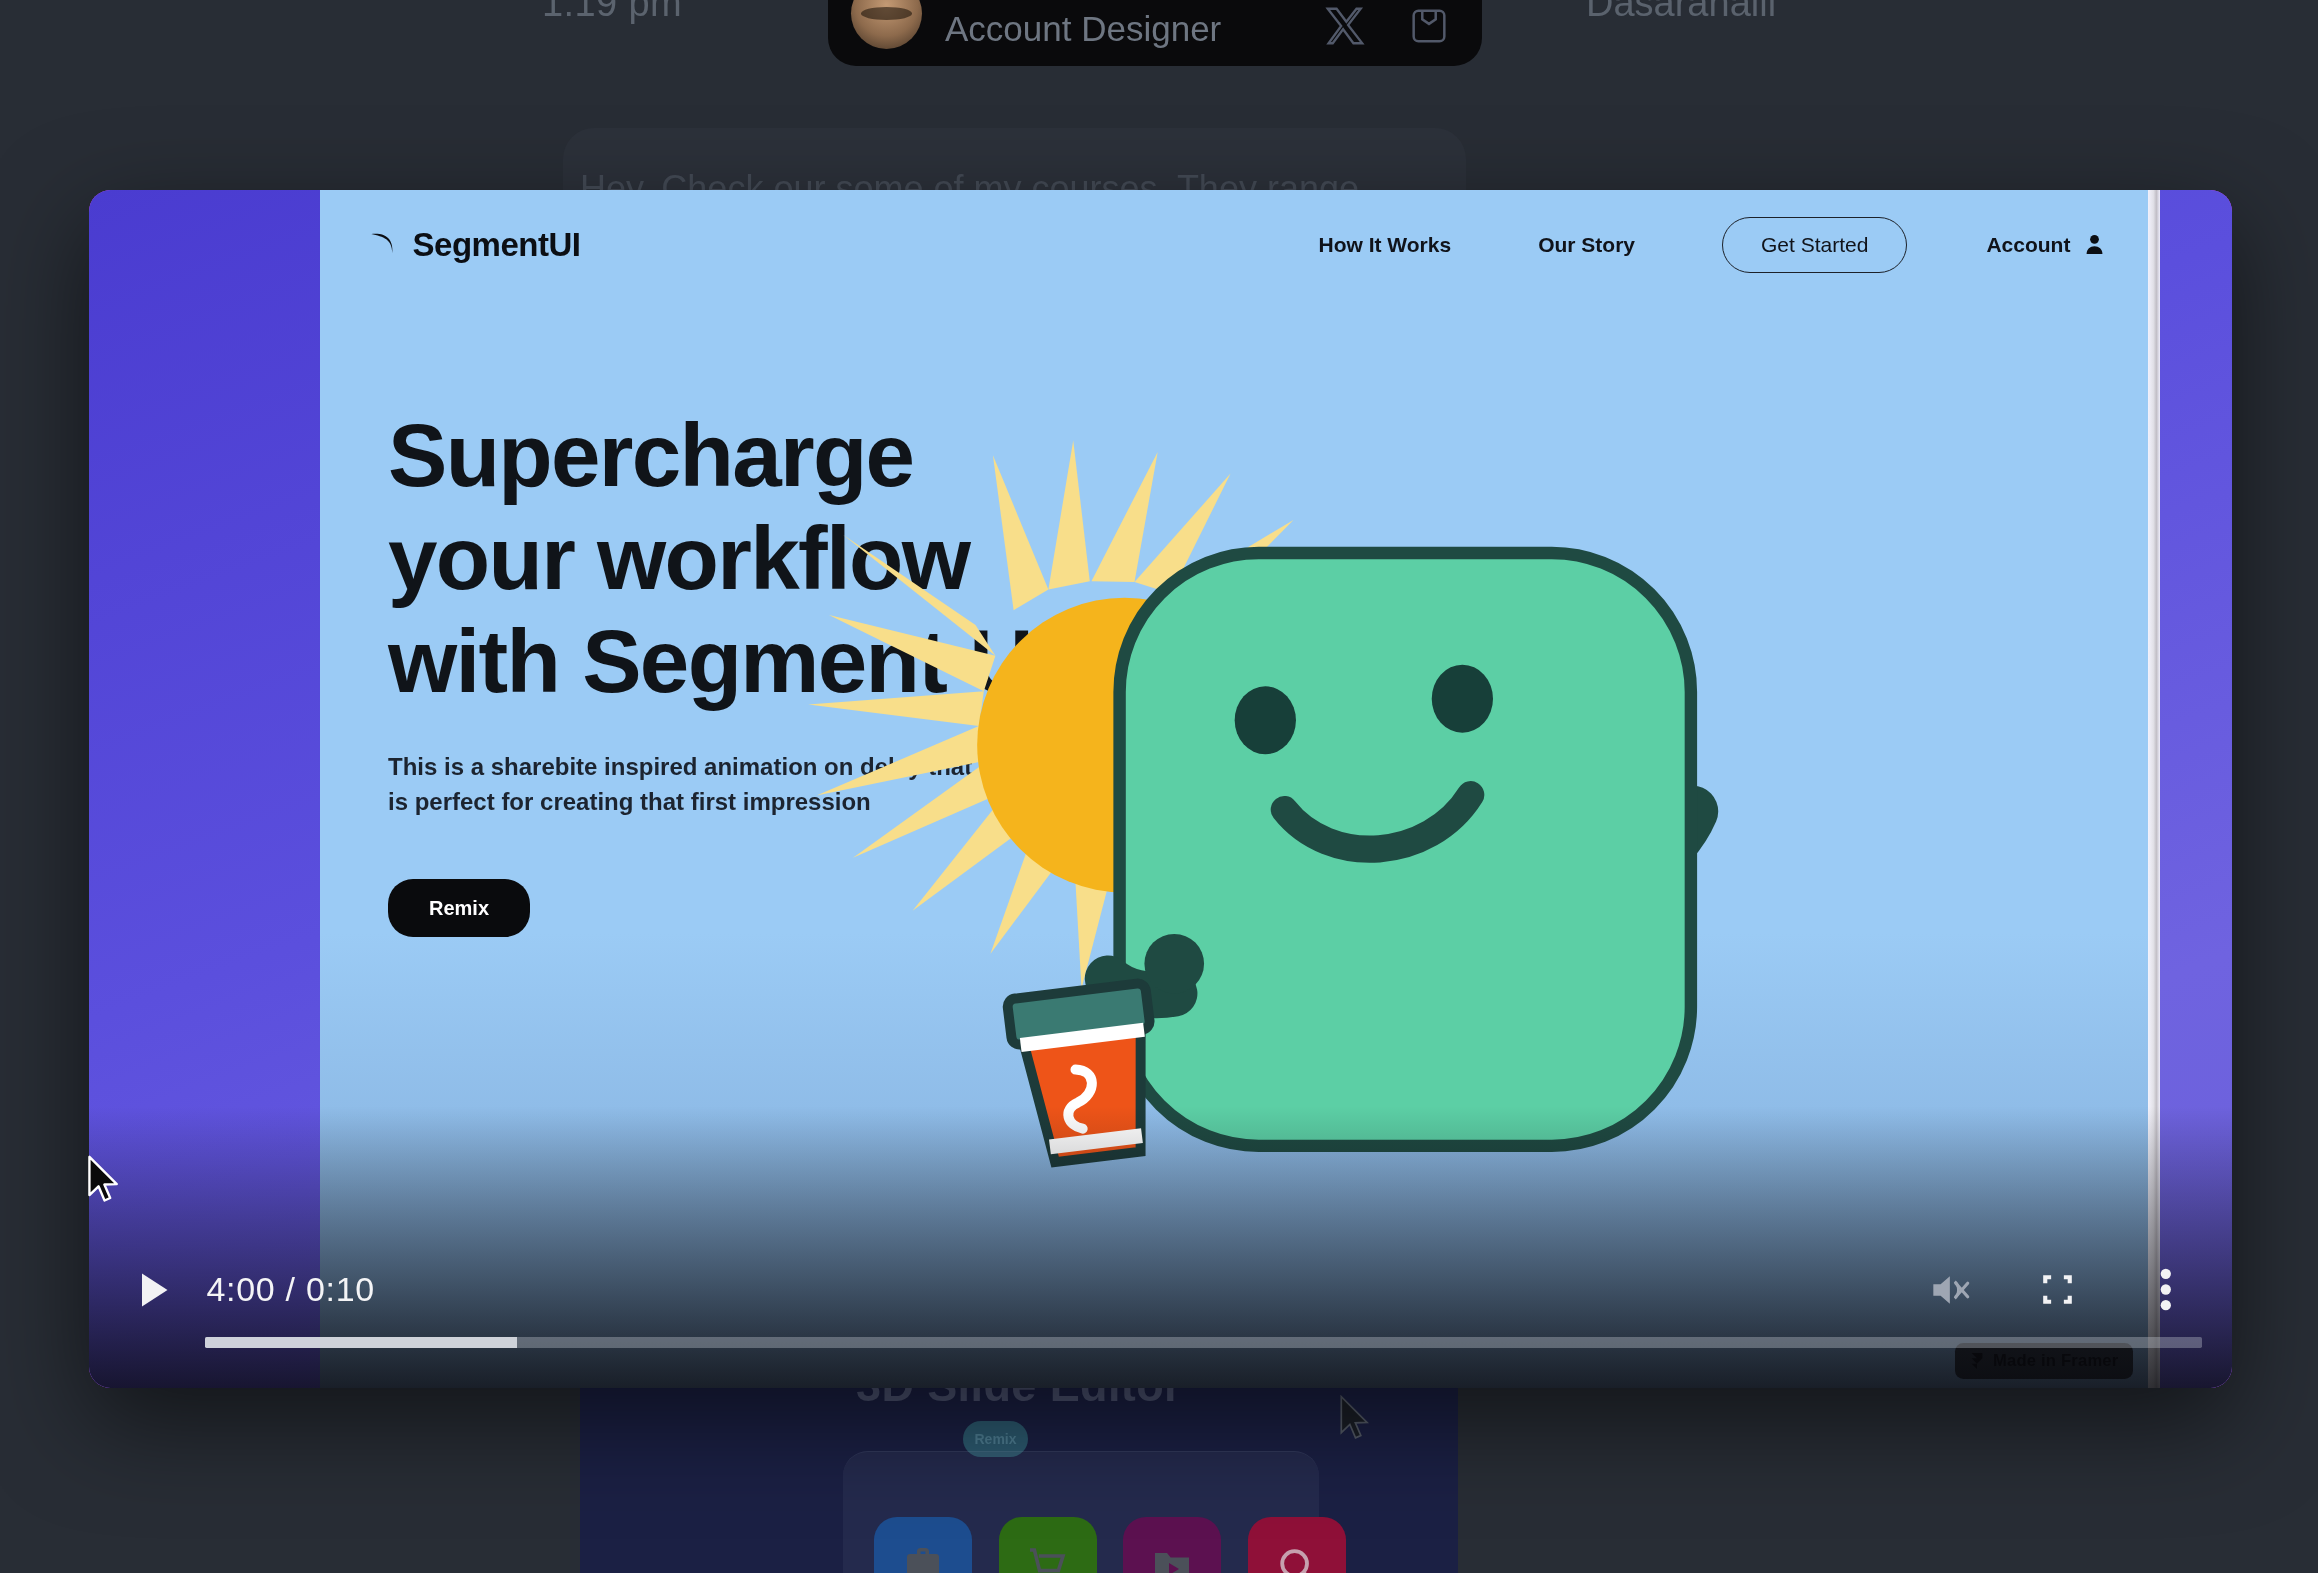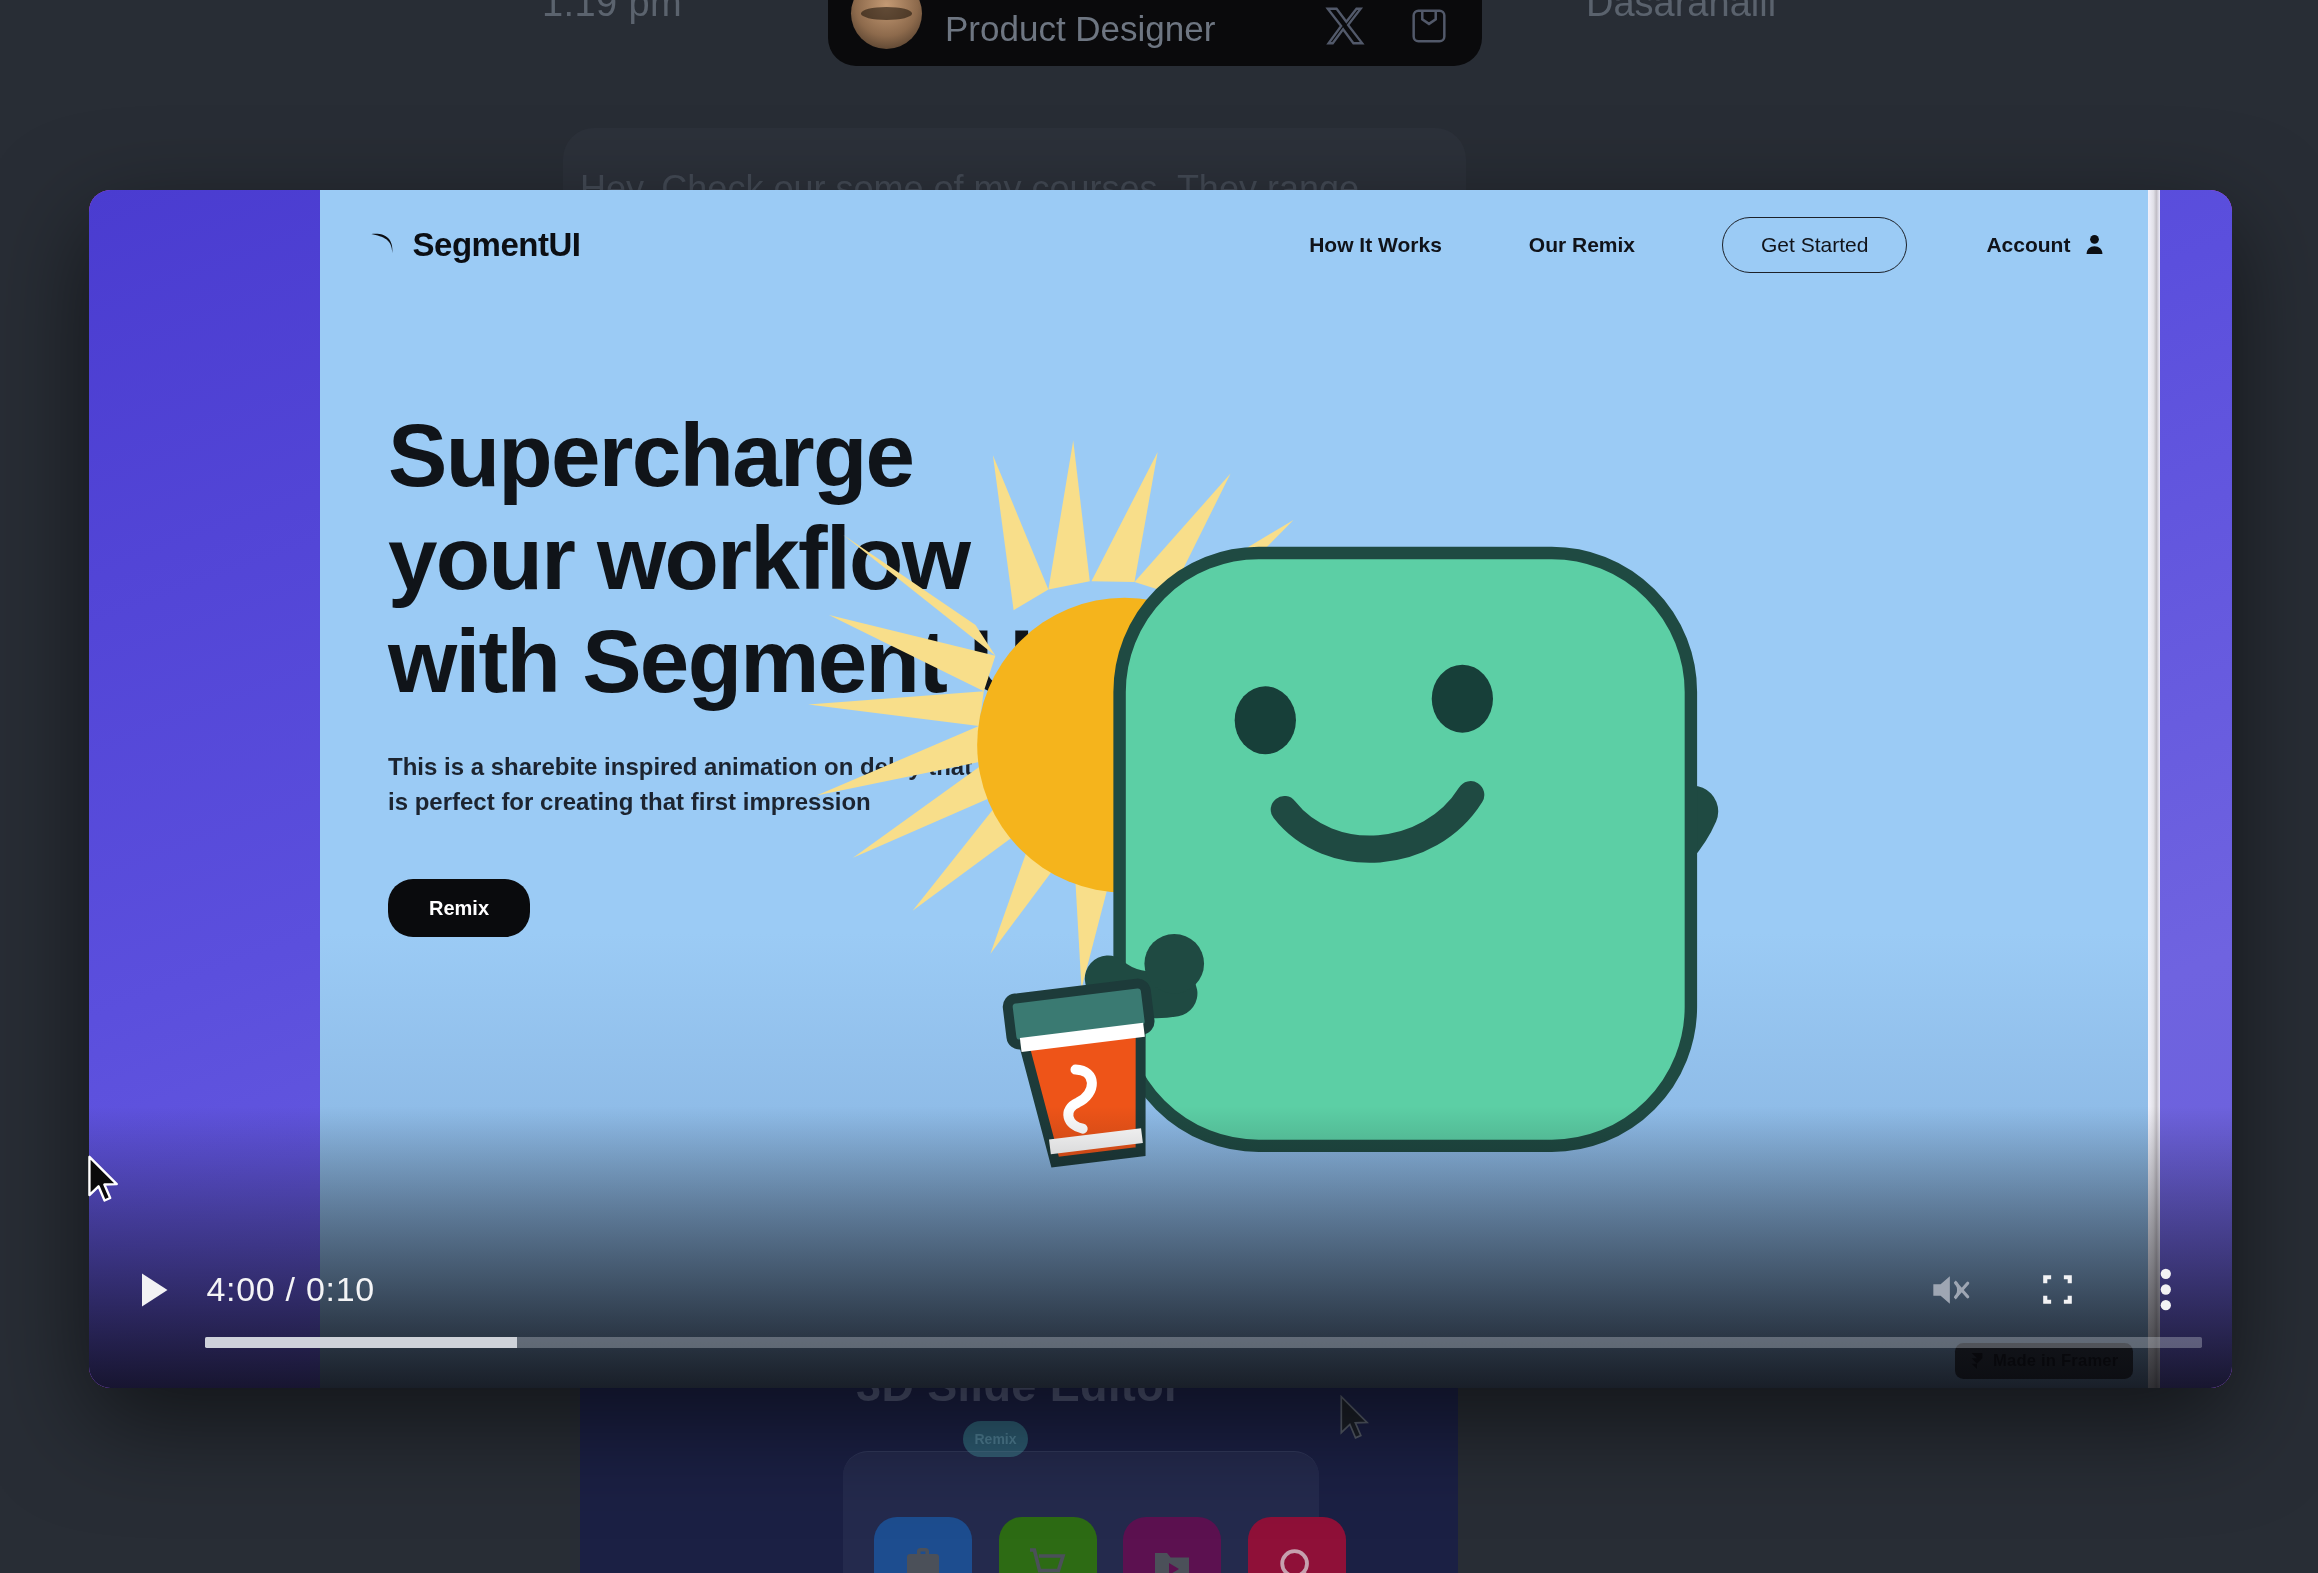--- a/index.html
+++ b/index.html
@@ -258,21 +258,21 @@
 
 <div id="root">
 
   <div class="bg-layer">
 
     <div class="bg-time">1:19 pm</div>
     <div class="bg-place">Dasarahalli</div>
 
     <div class="bg-profile-card">
       <div class="bg-avatar"></div>
-      <div class="bg-role">Product Designer</div>
+      <div class="bg-role">Account Designer</div>
       <div class="bg-icon-x">
         <svg viewBox="0 0 24 24">
             <path d="M3 3 L10 12 L3.4 21 H5.6 L11 13.7 L16.4 21 H21 L13.6 11.5 L20.2 3 H18 L12.7 9.8 L7.6 3 Z" fill="none" stroke="currentColor" stroke-width="1.2"></path>
           </svg>
       </div>
       <div class="bg-icon-mail">
         <svg viewBox="0 0 24 24">
             <rect x="4" y="4" width="16" height="16" rx="2.5" fill="none" stroke="currentColor" stroke-width="1.3"></rect>
             <path d="M8.5 4 v4.5 l3.5 2.4 3.5 -2.4 V4" fill="none" stroke="currentColor" stroke-width="1.3"></path>
           </svg>
@@ -332,21 +332,21 @@
             <svg viewBox="0 0 40 40">
                 <path d="M6 8 C20 6, 32 12, 30 30 C30 14, 20 11, 6 8 Z" fill="#0c0f14"></path>
               </svg>
           </span>
           <span class="brand-name">SegmentUI</span>
         </div>
 
         <span class="nav-spacer"></span>
 
         <a class="nav-link">How It Works</a>
-        <a class="nav-link">Our Remix</a>
+        <a class="nav-link">Our Story</a>
 
         <button class="nav-cta">Get Started</button>
 
         <div class="nav-account">
           <span class="nav-account-label">Account</span>
           <span class="nav-account-icon">
             <svg viewBox="0 0 24 24">
                 <circle cx="12" cy="7" r="4.2"></circle>
                 <path d="M4.4 21c0-4.3 3.4-7.3 7.6-7.3S19.6 16.7 19.6 21z"></path>
               </svg>

